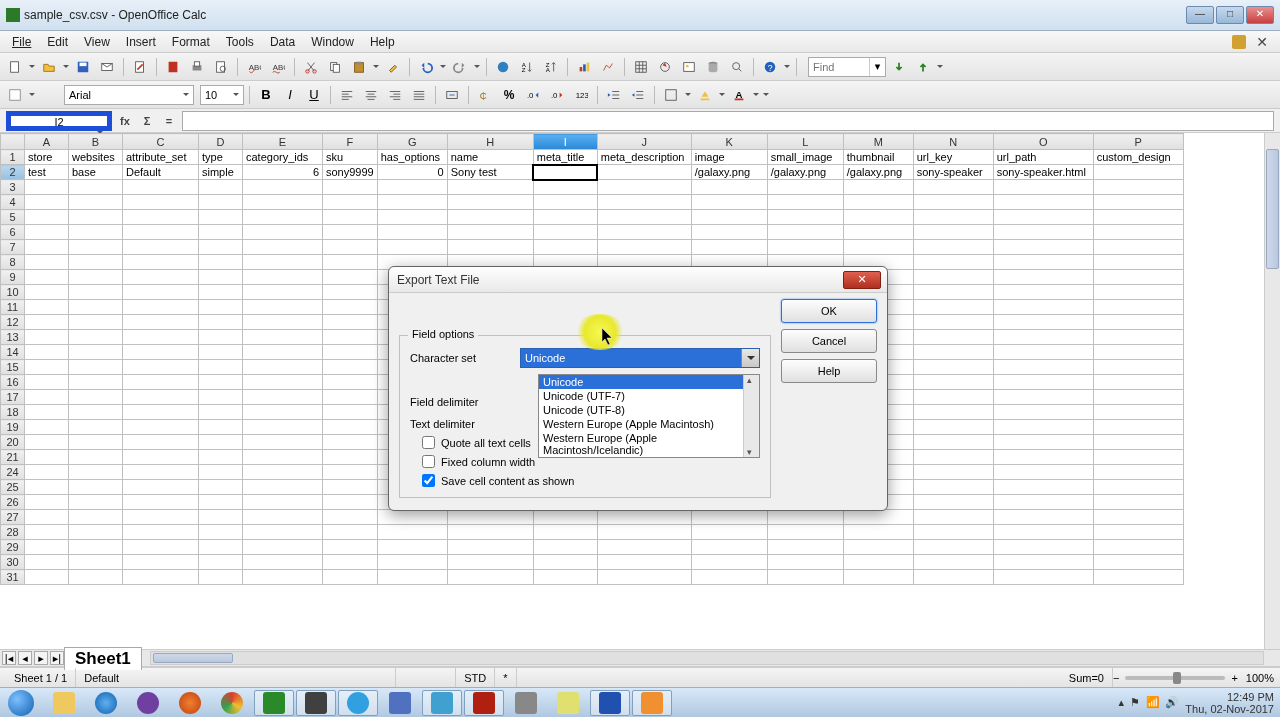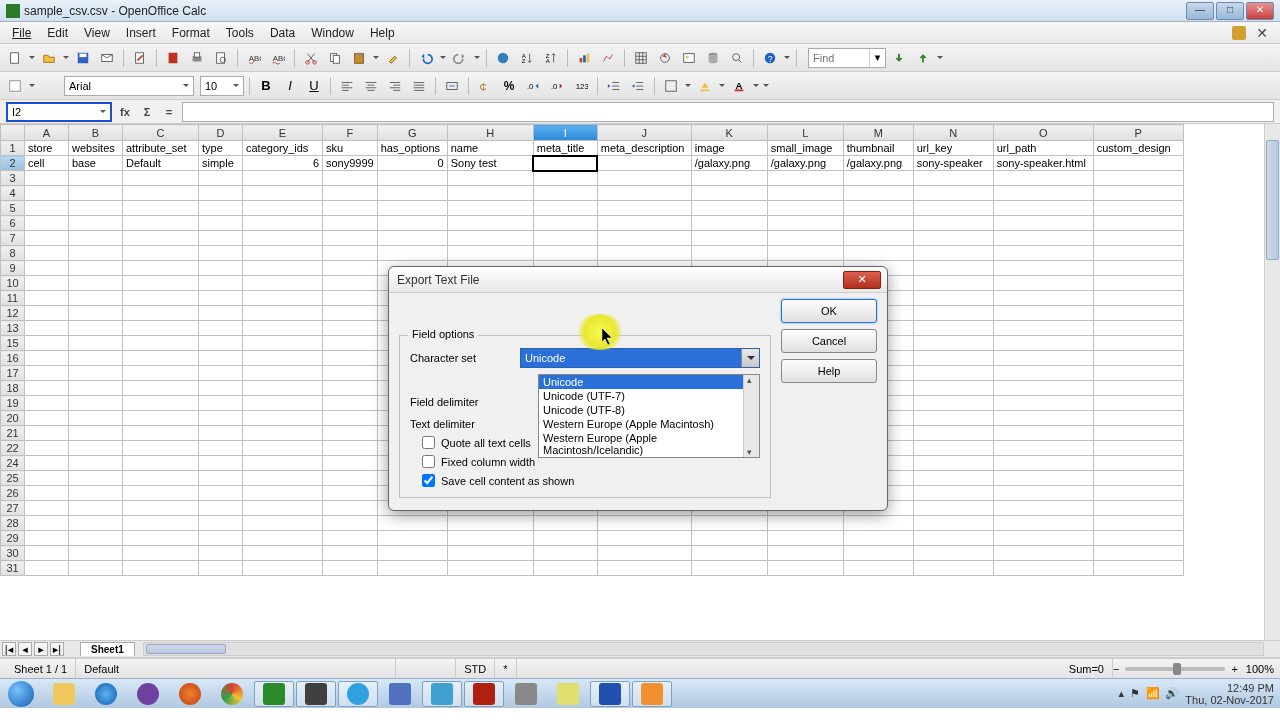--- a/index.html
+++ b/index.html
@@ -1,19 +1,19 @@
 <!DOCTYPE html>
 <html><head>
 <meta charset="utf-8">
 <style>
   * { box-sizing: border-box; margin: 0; padding: 0; font-family: Tahoma, Arial, sans-serif; }
   body { width: 1280px; height: 720px; overflow: hidden; background: #fff; font-size: 11px; }
   
   
-  .titlebar { height: 22px; background: linear-gradient(to bottom, #e8f0f8, #d0e0f0); display: flex; align-items: center; padding-left: 6px; border-bottom: 1px solid #a0b0c0; }
+  .titlebar { height: 31px; background: linear-gradient(to bottom, #e8f0f8, #d0e0f0); display: flex; align-items: center; padding-left: 6px; border-bottom: 1px solid #a0b0c0; }
   .titlebar .icon { width: 14px; height: 14px; background: #2a7a2a; margin-right: 4px; }
   .titlebar .title { font-size: 12px; color: #222; }
   .titlebar .winbtns { margin-left: auto; display: flex; }
   .titlebar .winbtn { width: 28px; height: 18px; margin-right: 2px; background: linear-gradient(to bottom,#c8d8ec,#98b8d8); border:1px solid #6a8ab0; border-radius: 2px; text-align:center; line-height:14px; font-size:10px; color:#333;}
   .titlebar .winbtn.close { background: linear-gradient(to bottom,#e89090,#c84040); color:#fff; margin-right:6px;}
   
   
   .menubar { height: 22px; background: linear-gradient(to bottom,#f8f8f8,#e8e8e8); display:flex; align-items:center; padding-left:4px; border-bottom:1px solid #ccc;}
   .menubar .mitem { padding: 2px 8px; font-size:12px; color:#222; }
   .menubar .mitem u { text-decoration: underline; }
@@ -31,21 +31,21 @@
   .findbox { display:flex; align-items:center; border:1px solid #aaa; background:#fff; height:20px; margin-left:6px;}
   .findbox input { border:none; width:60px; height:18px; font-size:11px; padding:0 4px; outline:none; color:#888;}
   .findbox .fbtn { width:16px; height:18px; border-left:1px solid #ccc; display:flex; align-items:center; justify-content:center;}
   
   .fmt-font { width:130px; height:20px; border:1px solid #aaa; background:#fff; display:flex; align-items:center; padding:0 4px; margin-left:26px;}
   .fmt-font .arrow, .fmt-size .arrow { margin-left:auto; border:3px solid transparent; border-top-color:#555; margin-top:3px;}
   .fmt-size { width:44px; height:20px; border:1px solid #aaa; background:#fff; display:flex; align-items:center; padding:0 4px; margin-left:4px;}
   
   
   .formulabar { height: 24px; background:#f0f0f0; display:flex; align-items:center; border-bottom:1px solid #ccc; padding-left:6px; gap:4px;}
-  .cellref { width:106px; height:20px; border:2px solid #1d4ed8; background:#fff; display:flex; align-items:center; padding:0 4px;}
+  .cellref { width:106px; height:20px; border:5px solid #1d4ed8; background:#fff; display:flex; align-items:center; padding:0 4px;flex-direction:column;}
   .cellref .arrow { margin-left:auto; border:3px solid transparent; border-top-color:#555; margin-top:3px;}
   .fxbtn { width:18px; height:18px; display:flex; align-items:center; justify-content:center; font-weight:bold; color:#444;}
   .formulain { flex:1; height:20px; border:1px solid #aaa; background:#fff; margin-right:6px;}
   
   
   .gridwrap { position:relative; height: 516px; display:flex; }
   .grid { flex:1; overflow:hidden; position:relative; }
   table.sheet { border-collapse:collapse; table-layout:fixed; }
   .sheet th, .sheet td { border:1px solid #c0c0c0; font-size:11px; padding:0 3px; height:15px; text-align:left; background:#fff;}
   .sheet th { background:linear-gradient(to bottom,#f0f0f0,#e0e0e0); text-align:center; font-weight:normal; color:#333;}
@@ -53,21 +53,21 @@
   .sheet th.colh { height:16px;}
   .sheet th.sel { background:linear-gradient(to bottom,#5bb0f0,#2a88d8); color:#fff;}
   .sheet td.sel { border:2px solid #000; background:#fff;}
   .sheet tr.r2 th.rowh { background:linear-gradient(to bottom,#b8d8f0,#98c0e0);}
   .vscroll { width:16px; background:#e8e8e8; border-left:1px solid #ccc; position:relative;}
   .vscroll .thumb { position:absolute; top:16px; left:1px; right:1px; height:120px; background:linear-gradient(to right,#d0d8e8,#b8c8e0); border:1px solid #98a8c0; border-radius:2px;}
   
   
   .sheettabs { height:18px; background:#e8e8e8; display:flex; align-items:center; border-top:1px solid #ccc; border-bottom:1px solid #ccc;}
   .navbtn { width:14px; height:14px; border:1px solid #aaa; margin-left:2px; display:flex; align-items:center; justify-content:center; background:#f4f4f4;}
-  .stab { padding:1px 10px; background:#fff; border:1px solid #aaa; border-bottom:none; margin-left:16px; font-weight:bold; font-size:10px;}
+  .stab { padding:1px 10px; background:#fff; border:1px solid #aaa; border-bottom:none; margin-left:0; font-weight:bold; font-size:17px;}
   .hscroll { flex:1; height:14px; background:#e0e0e0; margin-left:8px; margin-right:16px; position:relative; border:1px solid #ccc;}
   .hscroll .thumb { position:absolute; left:2px; top:1px; bottom:1px; width:80px; background:linear-gradient(to bottom,#d0d8e8,#b8c8e0); border:1px solid #98a8c0; border-radius:2px;}
   
   
   .statusbar { height:20px; background:linear-gradient(to bottom,#f4f4f4,#e4e4e4); display:flex; align-items:center; font-size:11px; border-top:1px solid #ccc; padding:0 6px;}
   .statusbar .seg { padding:0 8px; border-right:1px solid #ccc; height:100%; display:flex; align-items:center;}
   .statusbar .fill { flex:1;}
   .zoomslider { width:100px; height:4px; background:#bbb; border-radius:2px; position:relative; margin:0 6px;}
   .zoomslider::after { content:''; position:absolute; left:48px; top:-4px; width:8px; height:12px; background:#888; border-radius:2px;}
   
@@ -500,21 +500,21 @@
             <td class="">meta_description</td>
             <td class="">image</td>
             <td class="">small_image</td>
             <td class="">thumbnail</td>
             <td class="">url_key</td>
             <td class="">url_path</td>
             <td class="">custom_design</td>
           </tr>
           <tr class="r2">
             <th class="rowh">2</th>
-            <td class="">cell</td>
+            <td class="">test</td>
             <td class="">base</td>
             <td class="">Default</td>
             <td class="">simple</td>
             <td class=" num">6</td>
             <td class="">sony9999</td>
             <td class=" num">0</td>
             <td class="">Sony test</td>
             <td class=" sel"></td>
             <td class=""></td>
             <td class="">/galaxy.png</td>
@@ -727,20 +727,39 @@
             <td class=""></td>
             <td class=""></td>
             <td class=""></td>
             <td class=""></td>
             <td class=""></td>
             <td class=""></td>
             <td class=""></td>
             <td class=""></td>
           </tr>
           <tr>
+            <th class="rowh">14</th>
+            <td class=""></td>
+            <td class=""></td>
+            <td class=""></td>
+            <td class=""></td>
+            <td class=""></td>
+            <td class=""></td>
+            <td class=""></td>
+            <td class=""></td>
+            <td class=""></td>
+            <td class=""></td>
+            <td class=""></td>
+            <td class=""></td>
+            <td class=""></td>
+            <td class=""></td>
+            <td class=""></td>
+            <td class=""></td>
+          </tr>
+          <tr>
             <th class="rowh">15</th>
             <td class=""></td>
             <td class=""></td>
             <td class=""></td>
             <td class=""></td>
             <td class=""></td>
             <td class=""></td>
             <td class=""></td>
             <td class=""></td>
             <td class=""></td>
@@ -842,39 +861,20 @@
             <td class=""></td>
             <td class=""></td>
             <td class=""></td>
             <td class=""></td>
             <td class=""></td>
             <td class=""></td>
             <td class=""></td>
           </tr>
           <tr>
             <th class="rowh">21</th>
-            <td class=""></td>
-            <td class=""></td>
-            <td class=""></td>
-            <td class=""></td>
-            <td class=""></td>
-            <td class=""></td>
-            <td class=""></td>
-            <td class=""></td>
-            <td class=""></td>
-            <td class=""></td>
-            <td class=""></td>
-            <td class=""></td>
-            <td class=""></td>
-            <td class=""></td>
-            <td class=""></td>
-            <td class=""></td>
-          </tr>
-          <tr>
-            <th class="rowh">22</th>
             <td class=""></td>
             <td class=""></td>
             <td class=""></td>
             <td class=""></td>
             <td class=""></td>
             <td class=""></td>
             <td class=""></td>
             <td class=""></td>
             <td class=""></td>
             <td class=""></td>

